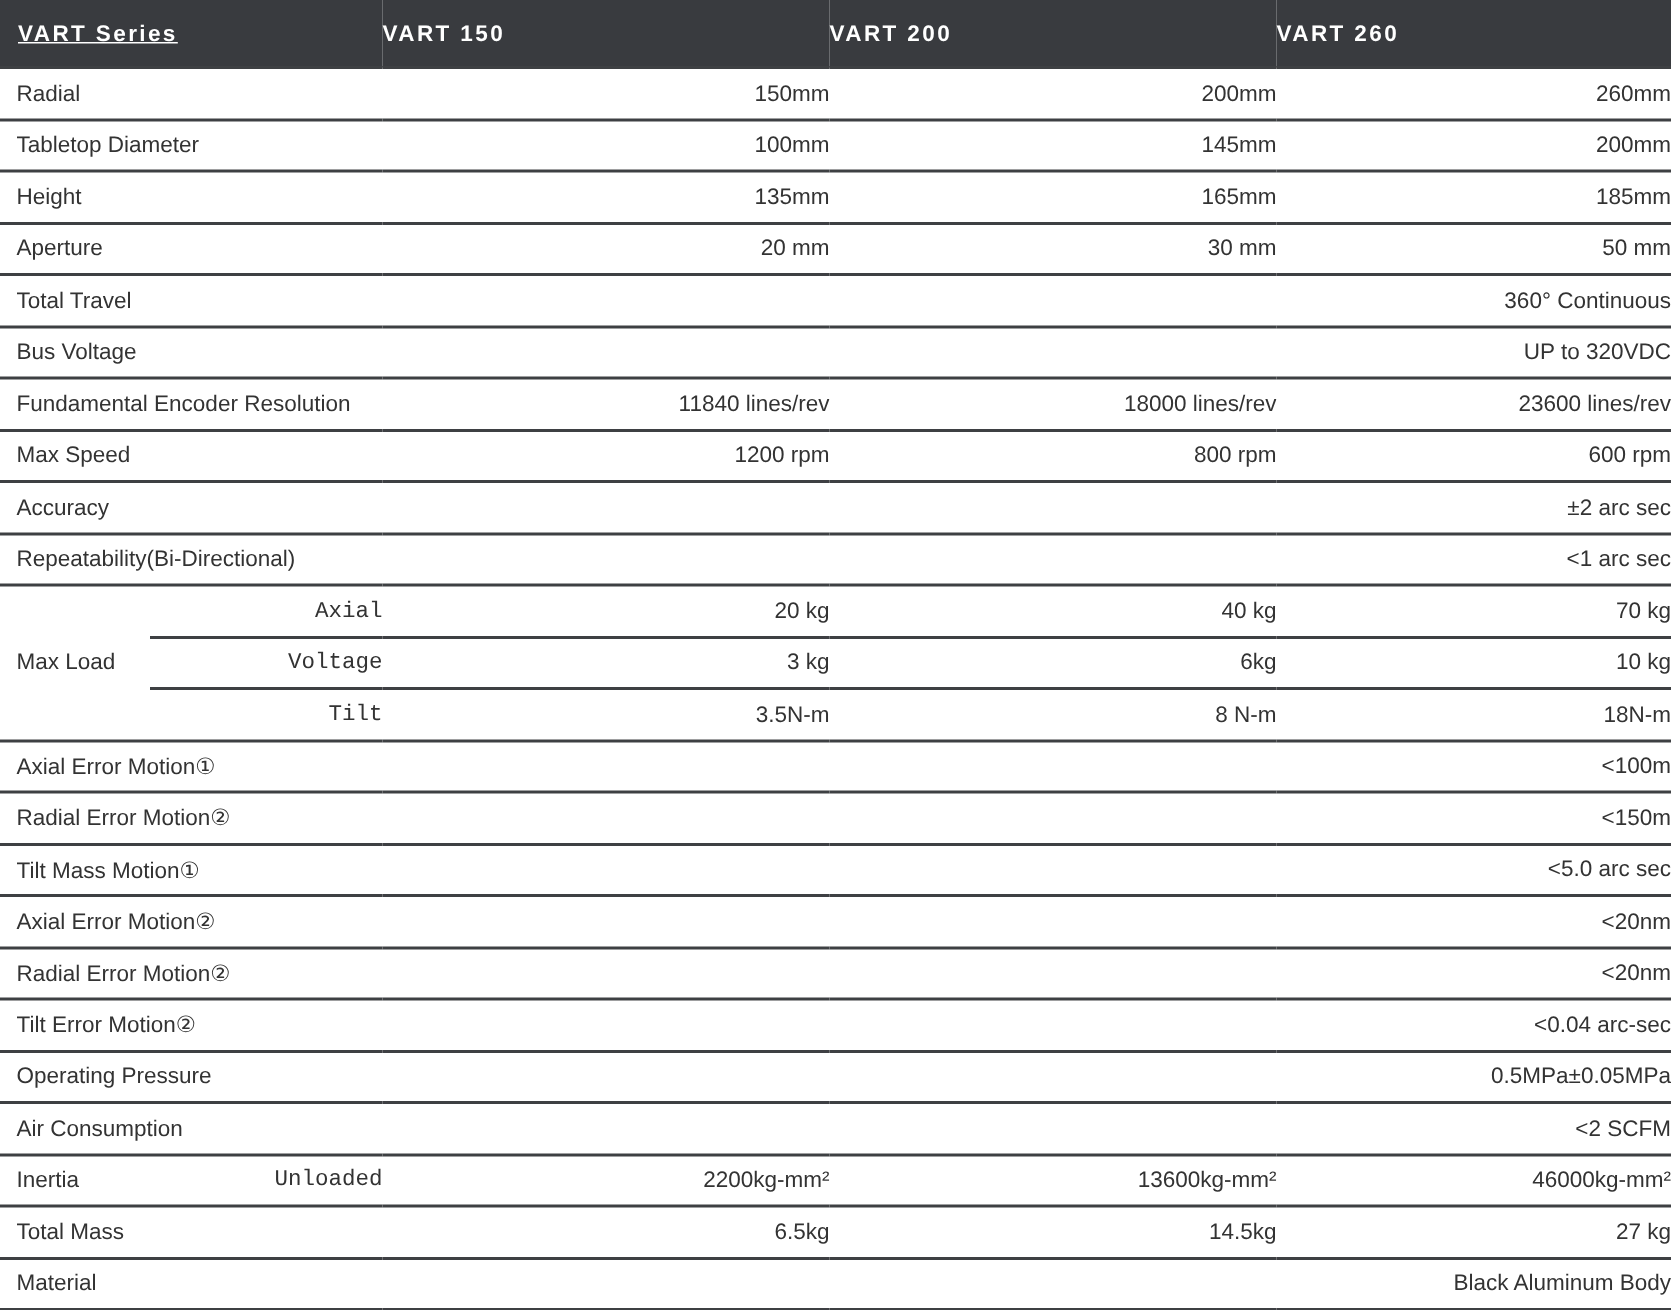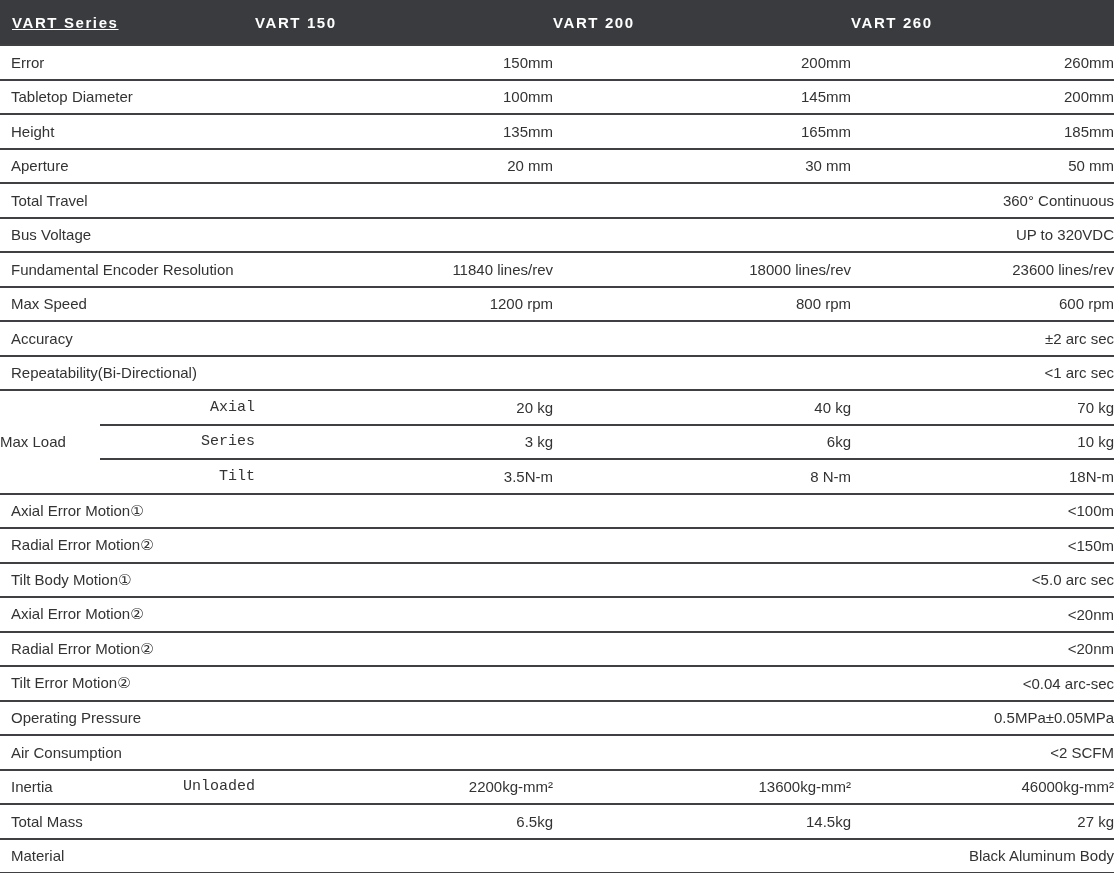--- a/index.html
+++ b/index.html
@@ -36,21 +36,21 @@
   td{
     border-top:2px solid var(--row-line);
     padding:0;
     white-space:nowrap;
     overflow:hidden;
   }
   td.lbl{text-align:left;padding-left:11px;}
   td.val{text-align:right;}
   td.span{text-align:right;padding-left:36px;}
   td.sub{text-align:right;padding-left:40px;font-family:Liberation Mono, monospace;}
-  td.group{text-align:left;vertical-align:middle;}
+  td.group{text-align:left;padding-left:11px;vertical-align:middle;}
 </style>
 </head>
 <body>
 
 <table class="spec">
   <colgroup>
     <col style="width:100px">
       <col style="width:155px">
       <col style="width:298px">
       <col style="width:298px">
@@ -59,21 +59,21 @@
 
   <tbody>
       <tr class="head">
     <th class="series" colspan="2">VART Series</th>
     <th>VART 150</th>
     <th>VART 200</th>
     <th>VART 260</th>
   </tr>
 
   <tr class="body-row">
-    <td class="lbl" colspan="2">Error</td>
+    <td class="lbl" colspan="2">Radial</td>
     <td class="val">150mm</td>
     <td class="val">200mm</td>
     <td class="val">260mm</td>
   </tr>
 
   <tr class="body-row">
     <td class="lbl" colspan="2">Tabletop Diameter</td>
     <td class="val">100mm</td>
     <td class="val">145mm</td>
     <td class="val">200mm</td>
@@ -129,21 +129,21 @@
 
   <tr class="body-row">
     <td class="group" rowspan="3">Max Load</td>
     <td class="sub">Axial</td>
     <td class="val">20 kg</td>
     <td class="val">40 kg</td>
     <td class="val">70 kg</td>
   </tr>
 
   <tr class="body-row">
-    <td class="sub">Series</td>
+    <td class="sub">Voltage</td>
     <td class="val">3 kg</td>
     <td class="val">6kg</td>
     <td class="val">10 kg</td>
   </tr>
 
   <tr class="body-row">
     <td class="sub">Tilt</td>
     <td class="val">3.5N-m</td>
     <td class="val">8 N-m</td>
     <td class="val">18N-m</td>
@@ -153,21 +153,21 @@
     <td class="lbl" colspan="2">Axial Error Motion①</td>
     <td class="span" colspan="3">&lt;100m</td>
   </tr>
 
   <tr class="body-row">
     <td class="lbl" colspan="2">Radial Error Motion②</td>
     <td class="span" colspan="3">&lt;150m</td>
   </tr>
 
   <tr class="body-row">
-    <td class="lbl" colspan="2">Tilt Body Motion①</td>
+    <td class="lbl" colspan="2">Tilt Mass Motion①</td>
     <td class="span" colspan="3">&lt;5.0 arc sec</td>
   </tr>
 
   <tr class="body-row">
     <td class="lbl" colspan="2">Axial Error Motion②</td>
     <td class="span" colspan="3">&lt;20nm</td>
   </tr>
 
   <tr class="body-row">
     <td class="lbl" colspan="2">Radial Error Motion②</td>

